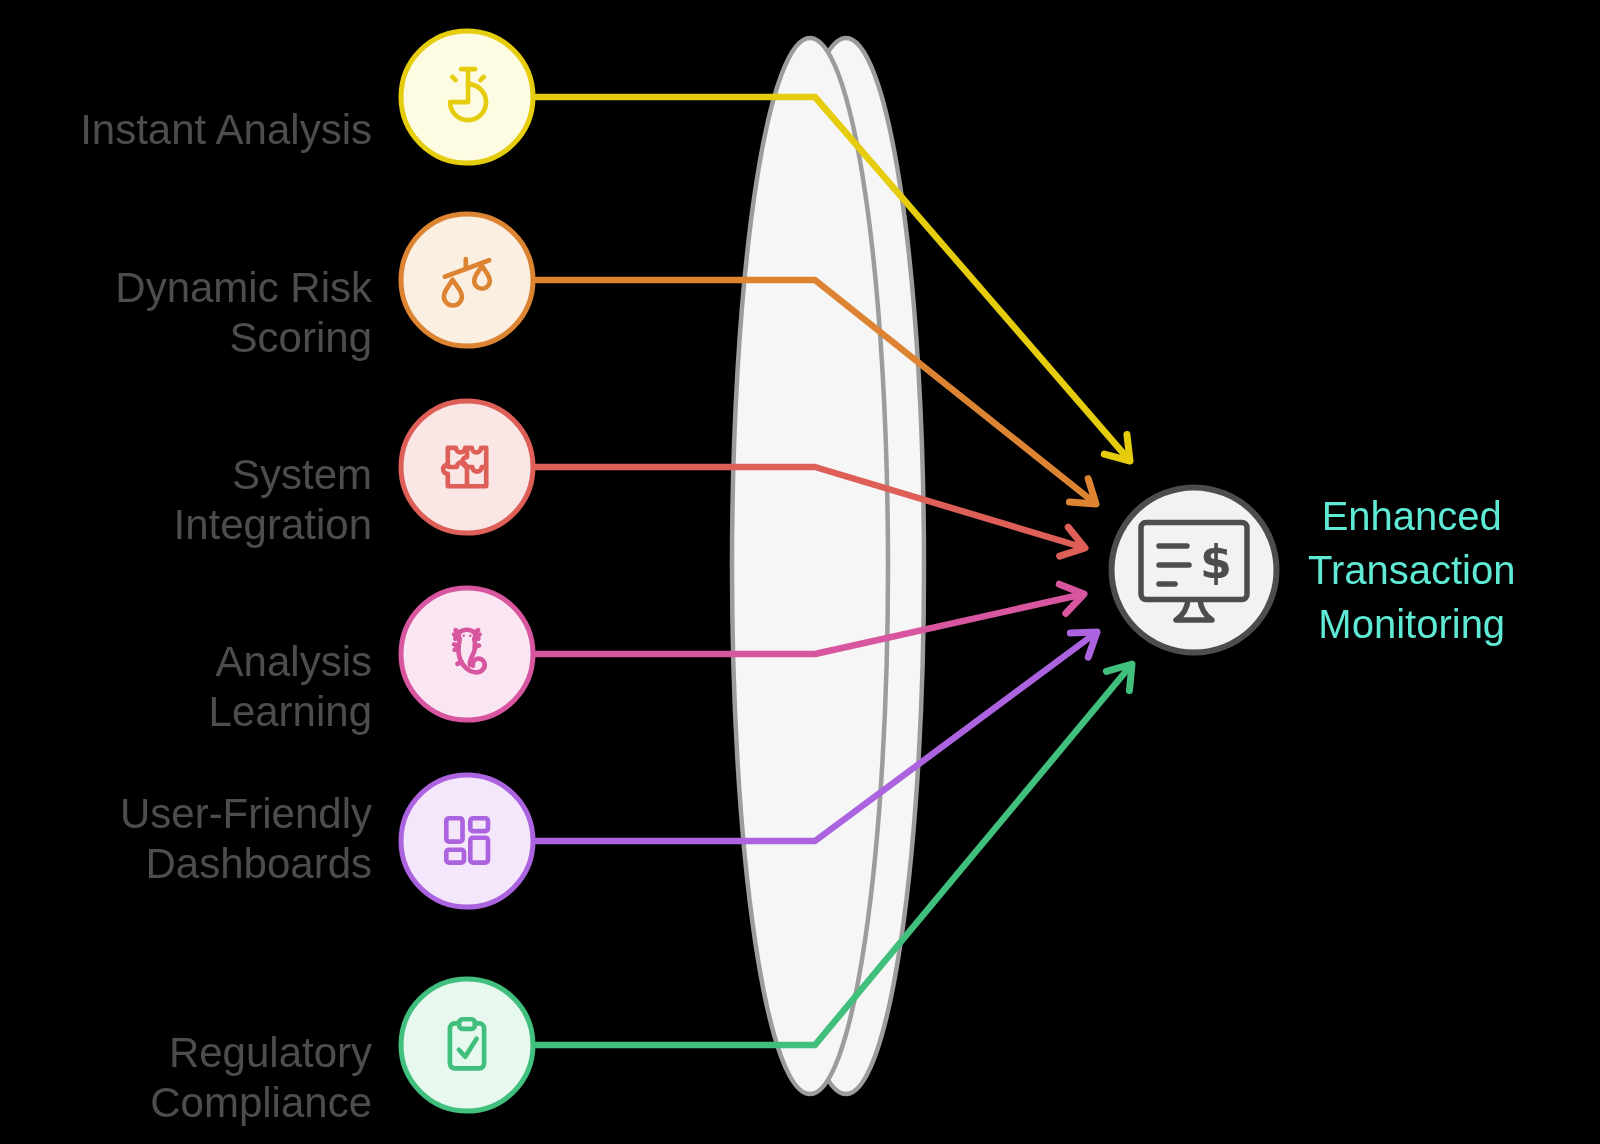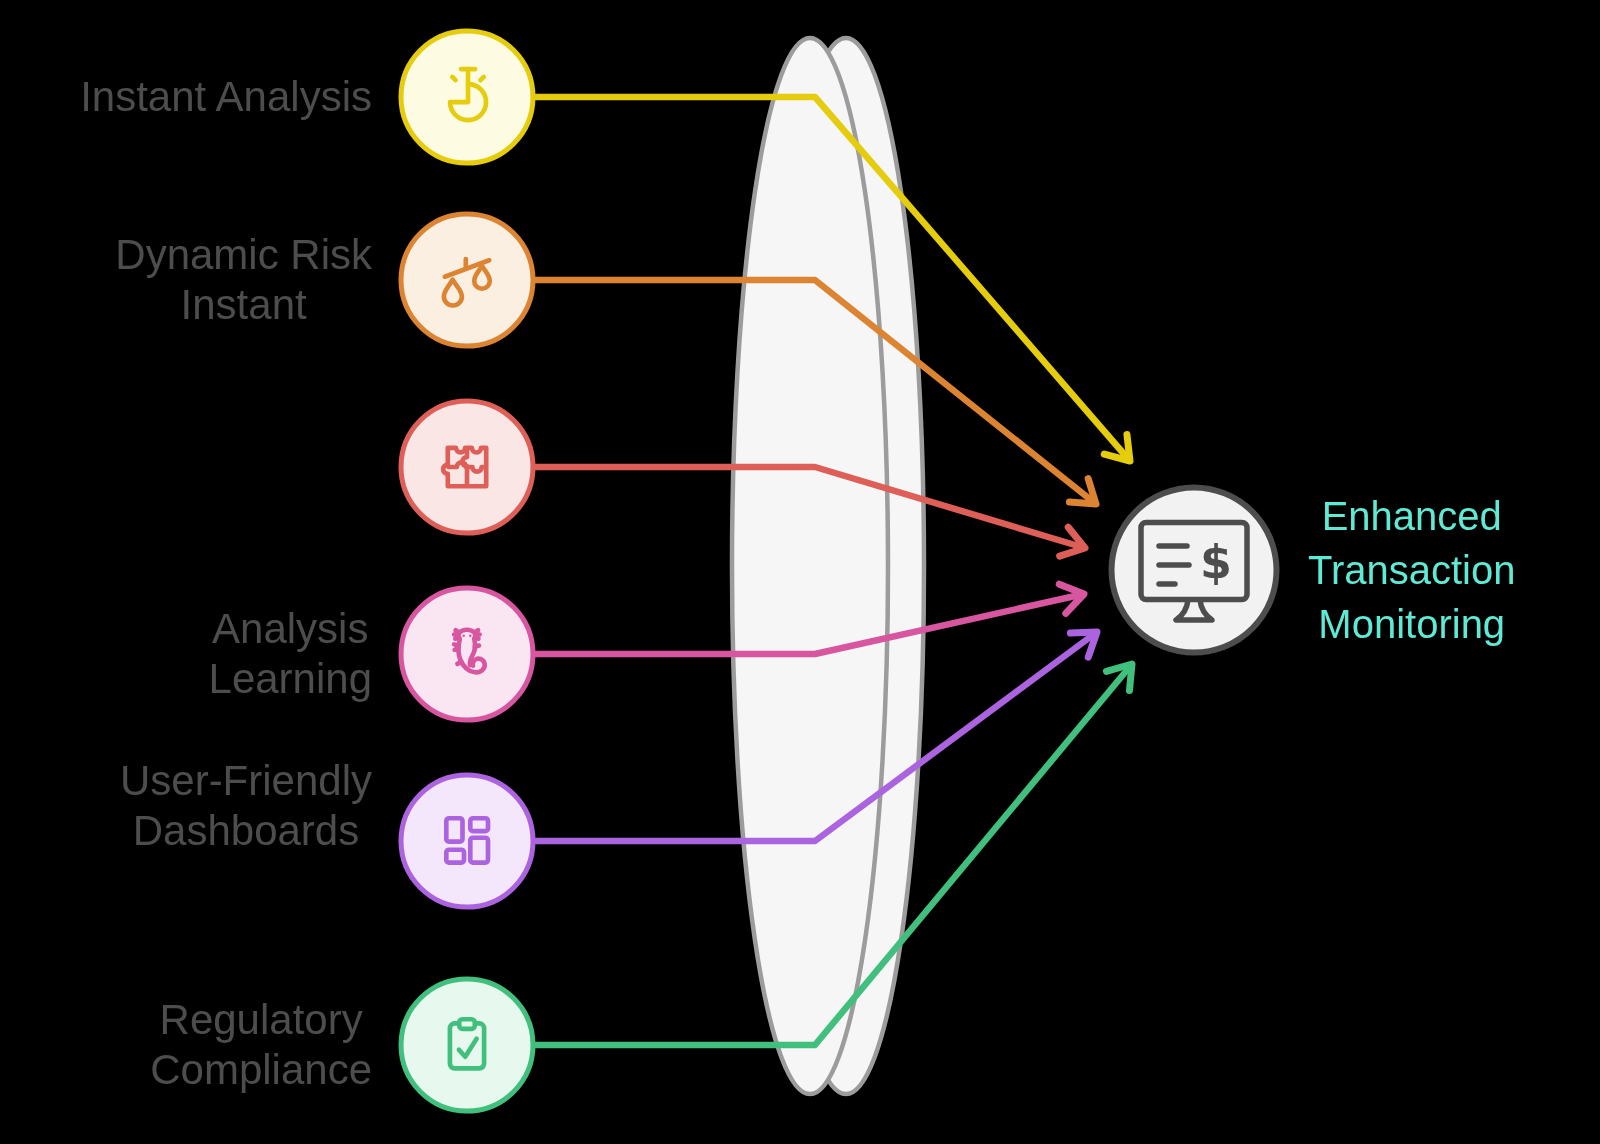--- a/index.html
+++ b/index.html
@@ -3,22 +3,22 @@
 <meta charset="utf-8">
 <style>
   html,body{margin:0;padding:0;background:#000;}
   .stage{
     position:relative;width:1600px;height:1144px;background:#000;overflow:hidden;
     font-family:"Liberation Sans", sans-serif;
   }
   .stage svg.layer{position:absolute;left:0;top:0;}
   .feature-label{
     position:absolute;right:1228px;transform:translateY(-50%);
-    color:#4D4D4D;font-size:42px;line-height:50px;text-align:center;
-    white-space:pre-line;letter-spacing:0;
+    color:#4D4D4D;font-size:42px;line-height:50px;text-align:right;
+    white-space:pre-line;letter-spacing:0;margin-top:33px;
   }
   .target-label{
     position:absolute;left:1308px;transform:translateY(-50%);
     color:#5eead4;font-size:40px;line-height:54px;text-align:center;
     white-space:pre-line;
   }
 </style>
 </head>
 <body>
 
@@ -132,21 +132,23 @@
         <path d="M1159,565 H1189"></path>
         <path d="M1159,584 H1175"></path>
         <path d="M1188,600 C1187,609 1182,616 1176,620 L1212,620 C1206,616 1201,609 1200,600"></path>
       </g>
       <text x="1216" y="578" text-anchor="middle" font-size="46" font-weight="bold" stroke="none" font-family="DejaVu Sans, sans-serif" fill="#4D4D4D">$</text>
     </g>
   </svg>
 
   <div class="feature-label" style="top:97px">Instant Analysis</div>
   <div class="feature-label" style="top:280px">Dynamic Risk
-Instant</div>
+Scoring</div>
+  <div class="feature-label" style="top:467px">System
+Integration</div>
   <div class="feature-label" style="top:654px">Analysis
 Learning</div>
   <div class="feature-label" style="top:806px">User-Friendly
 Dashboards</div>
   <div class="feature-label" style="top:1045px">Regulatory
 Compliance</div>
 
   <div class="target-label" style="top:570px">Enhanced
 Transaction
 Monitoring</div>

